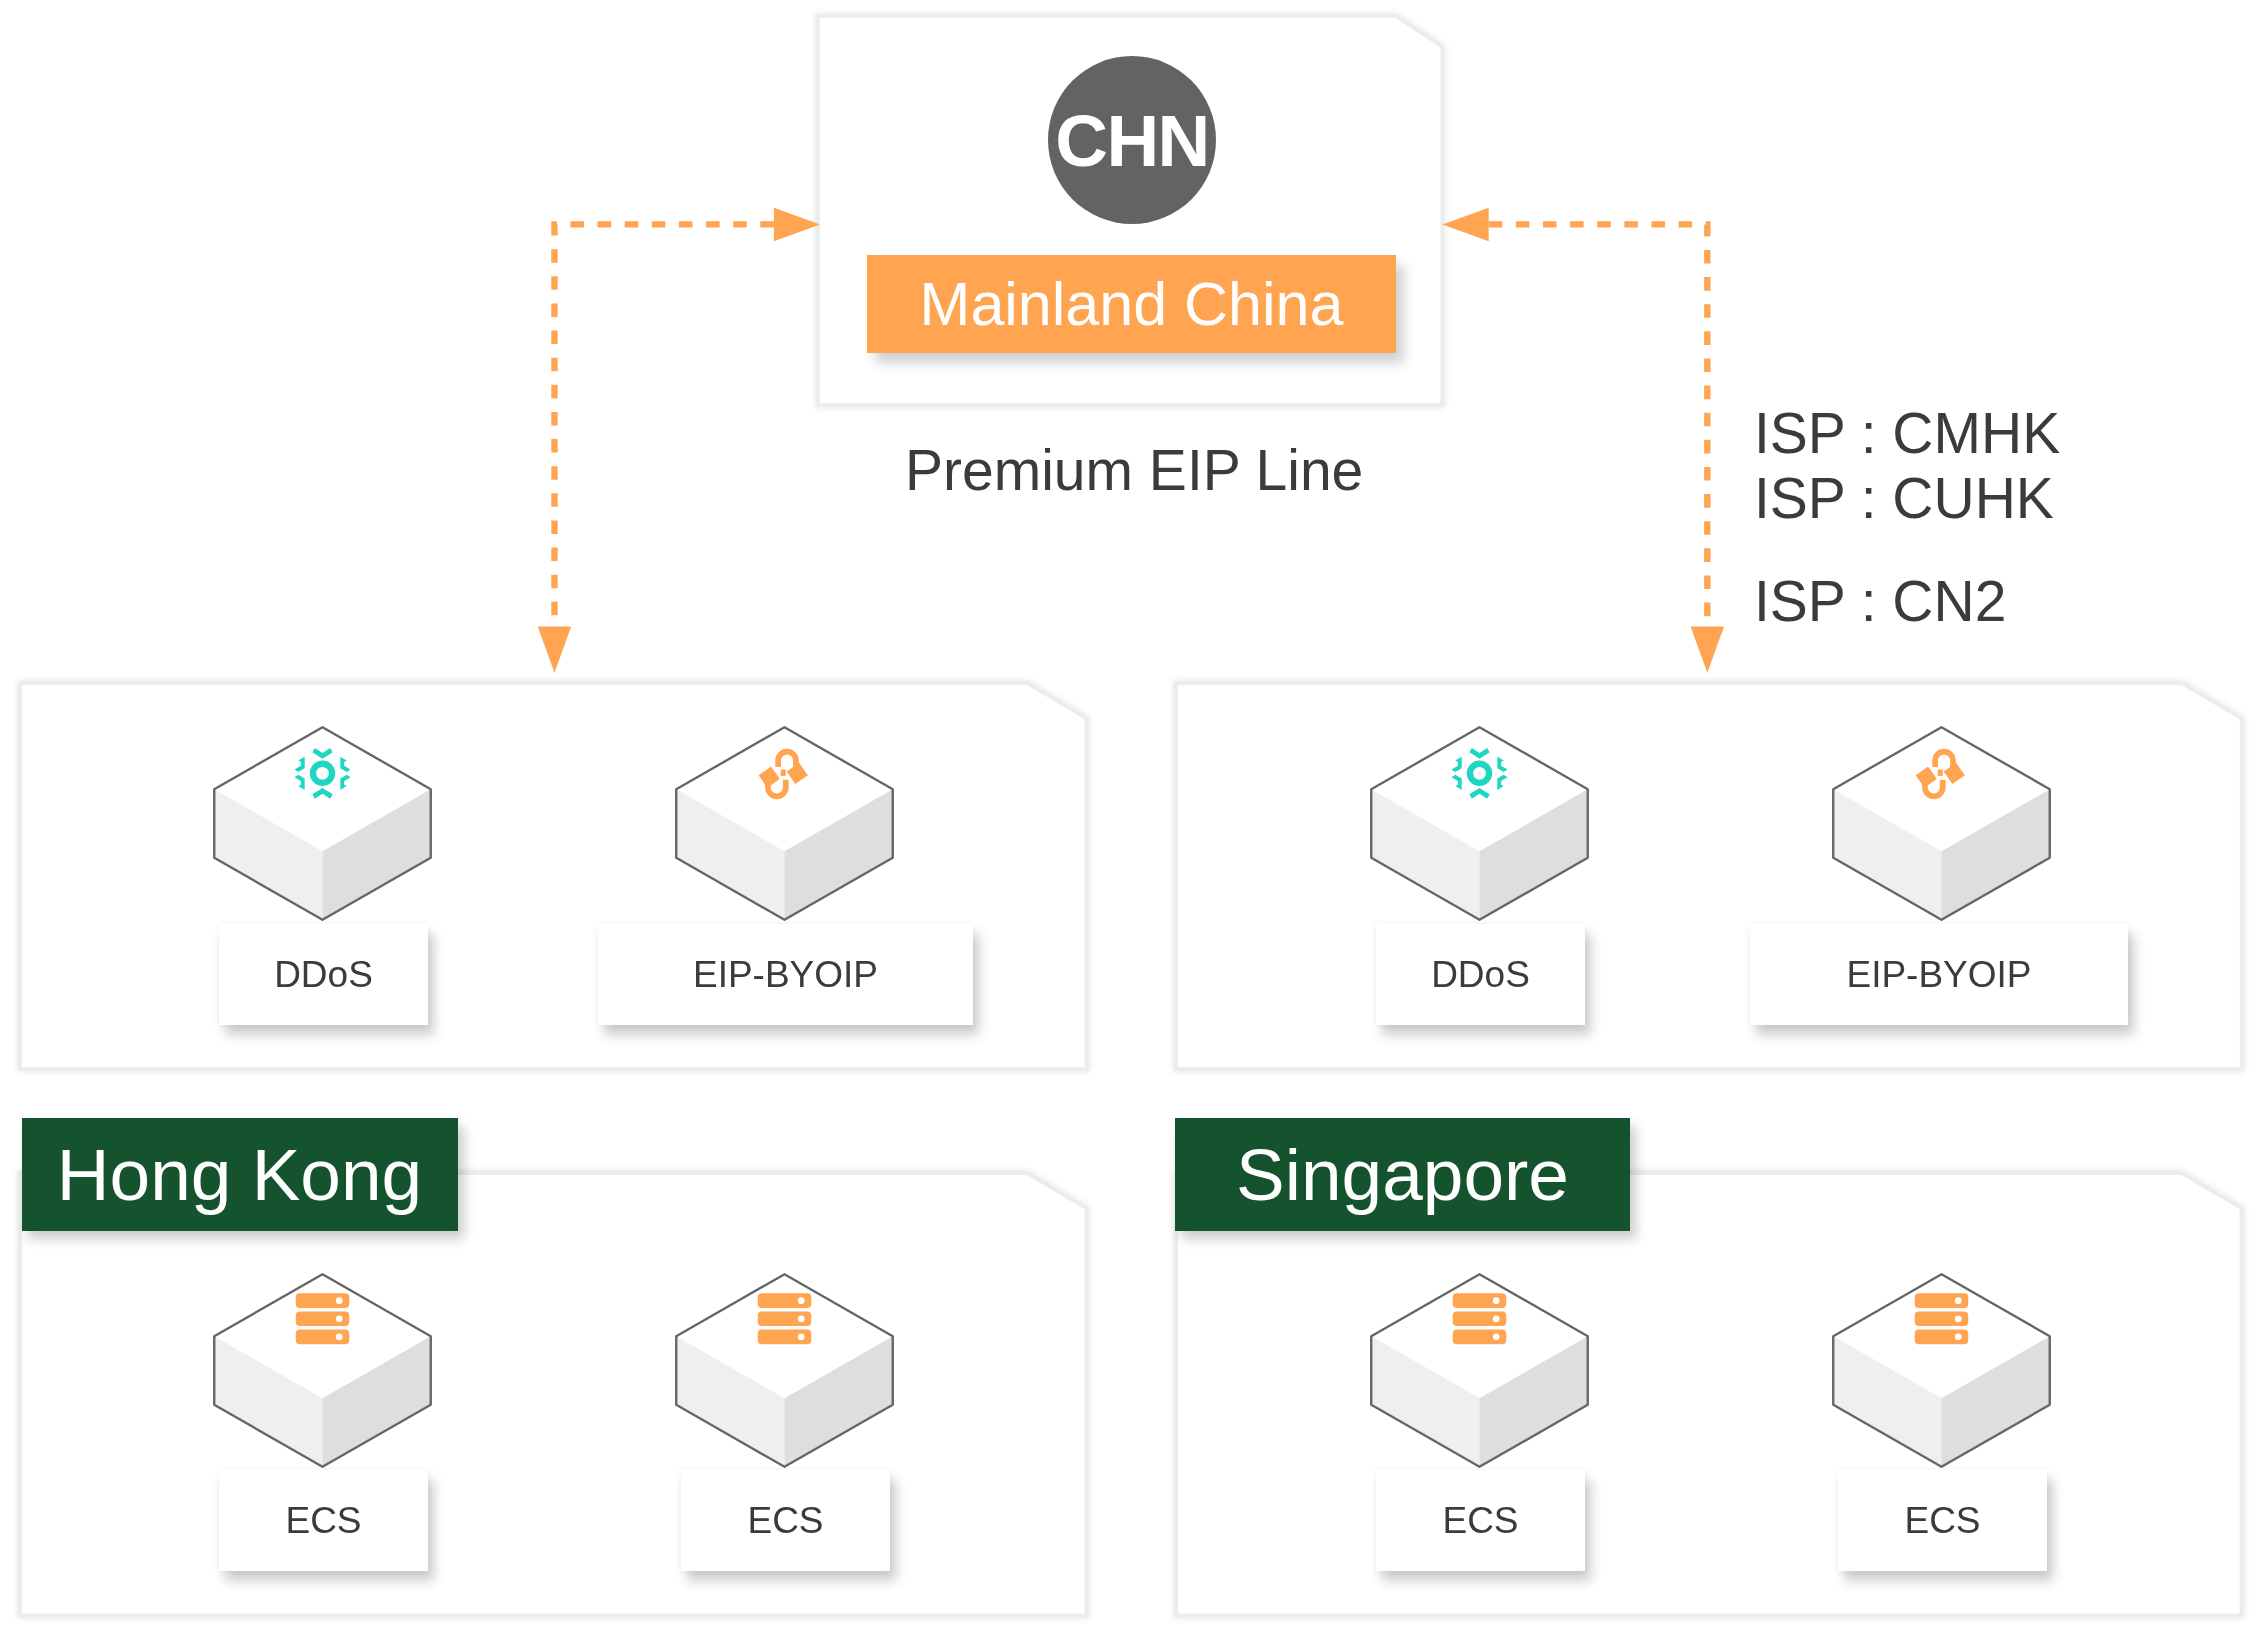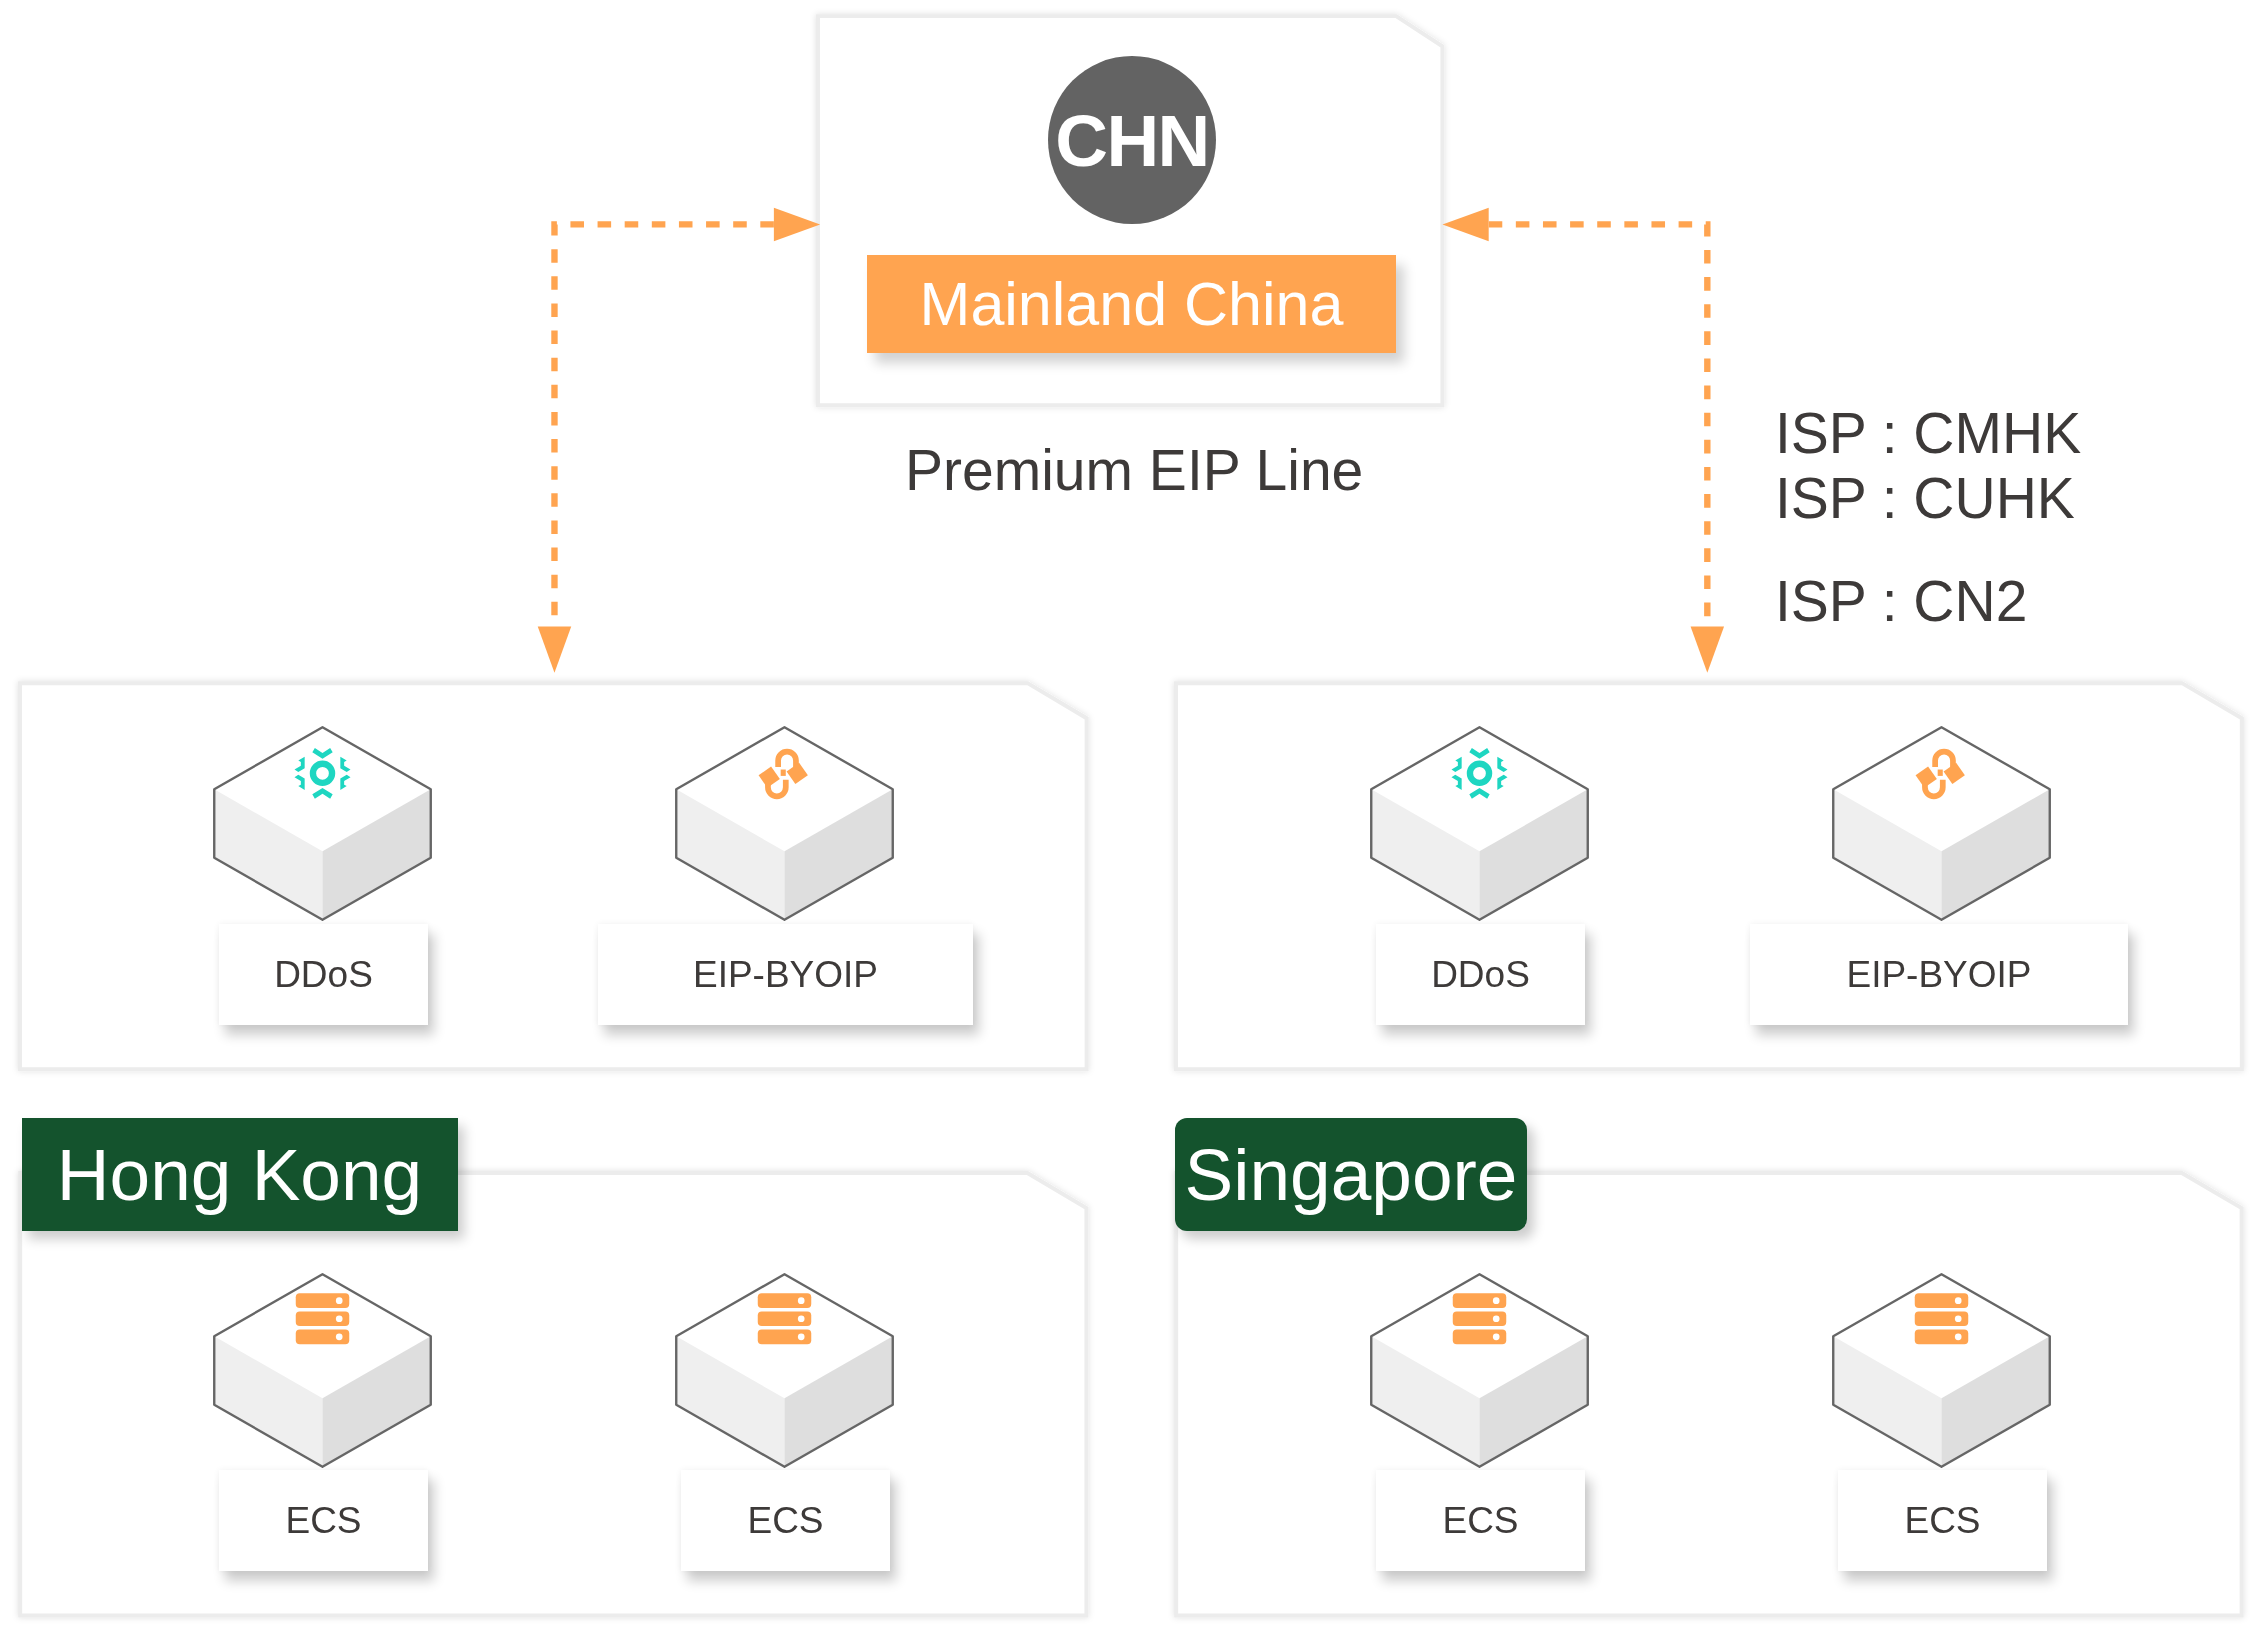--- a/index.html
+++ b/index.html
@@ -2,21 +2,21 @@
 <html style="font-size:12.8px"><head>
 <meta charset="utf-8">
 <style>
   html,body{margin:0;padding:0;background:#fff;}
   body{width:2261px;height:1636px;position:relative;overflow:hidden;font-family:"Liberation Sans",sans-serif;color:#3d3a39;}
   .panel{position:absolute;}
   .panel svg{position:absolute;left:0;top:0;overflow:visible;}
   .chn-circle{position:absolute;left:1048px;top:56px;width:168px;height:168px;border-radius:50%;background:#636363;color:#fff;display:flex;align-items:center;justify-content:center;font-size:73px;font-weight:bold;letter-spacing:-1.6px;}
   .banner{position:absolute;left:867px;top:255px;width:529px;height:98px;background:#ffa450;color:#fff;font-size:61px;display:flex;align-items:center;justify-content:center;box-shadow:8px 9.6px 11.2px rgba(0,0,0,0.18);}
   .caption{position:absolute;font-size:57px;color:#3d3a39;white-space:nowrap;}
-  .isp{position:absolute;left:1754px;font-size:57px;color:#3d3a39;white-space:nowrap;line-height:1;margin-left:21px;}
+  .isp{position:absolute;left:1754px;font-size:57px;color:#3d3a39;white-space:nowrap;line-height:1;}
   .region{position:absolute;top:1118px;height:113px;background:#14532d;color:#fff;font-size:73px;display:flex;align-items:center;justify-content:center;box-shadow:6.4px 8px 11.2px rgba(0,0,0,0.2);}
   .svc-label{position:absolute;height:101px;background:#fff;display:flex;align-items:center;justify-content:center;font-size:37px;color:#3d3a39;box-shadow:6.4px 9.6px 11.2px rgba(0,0,0,0.2), 0 0 6.4px rgba(0,0,0,0.06);}
   .cube{position:absolute;width:223px;height:199px;}
   .cube svg{width:223px;height:199px;display:block;}
   .arrows{position:absolute;left:0;top:0;width:2261px;height:1636px;pointer-events:none;}
 </style>
 </head>
 <body>
 
 <svg width="0" height="0" style="position:absolute">
@@ -94,21 +94,21 @@
     <polygon points="0,0 1263,0 1337,44 1337,555 0,555" fill="#fff" stroke="#ececec" stroke-width="5" filter="url(#panelShadow)"></polygon>
   </svg>
 </div>
 <div class="panel" style="left:1176px;top:1173px;width:1069px;height:445px;">
   <svg width="1069" height="445" viewBox="0 0 1340 558">
     <polygon points="0,0 1261,0 1336,44 1336,555 0,555" fill="#fff" stroke="#ececec" stroke-width="5" filter="url(#panelShadow)"></polygon>
   </svg>
 </div>
 
 <div class="region" style="left:21.5px;width:436px;">Hong Kong</div>
-<div class="region" style="left:1175px;width:352px;border-radius:12px;">Singapore</div>
+<div class="region" style="left:1175px;width:455px;">Singapore</div>
 
 <div class="cube" style="left:211px;top:724px;">
   <svg viewBox="0 0 280 250">
       <use href="#cube-base"></use>
       <use href="#icon-gear" x="100" y="22" width="80" height="80"></use>
     </svg>
 </div>
 <div class="svc-label" style="left:219px;top:924px;width:209px;">DDoS</div>
 
 <div class="cube" style="left:673px;top:724px;">

